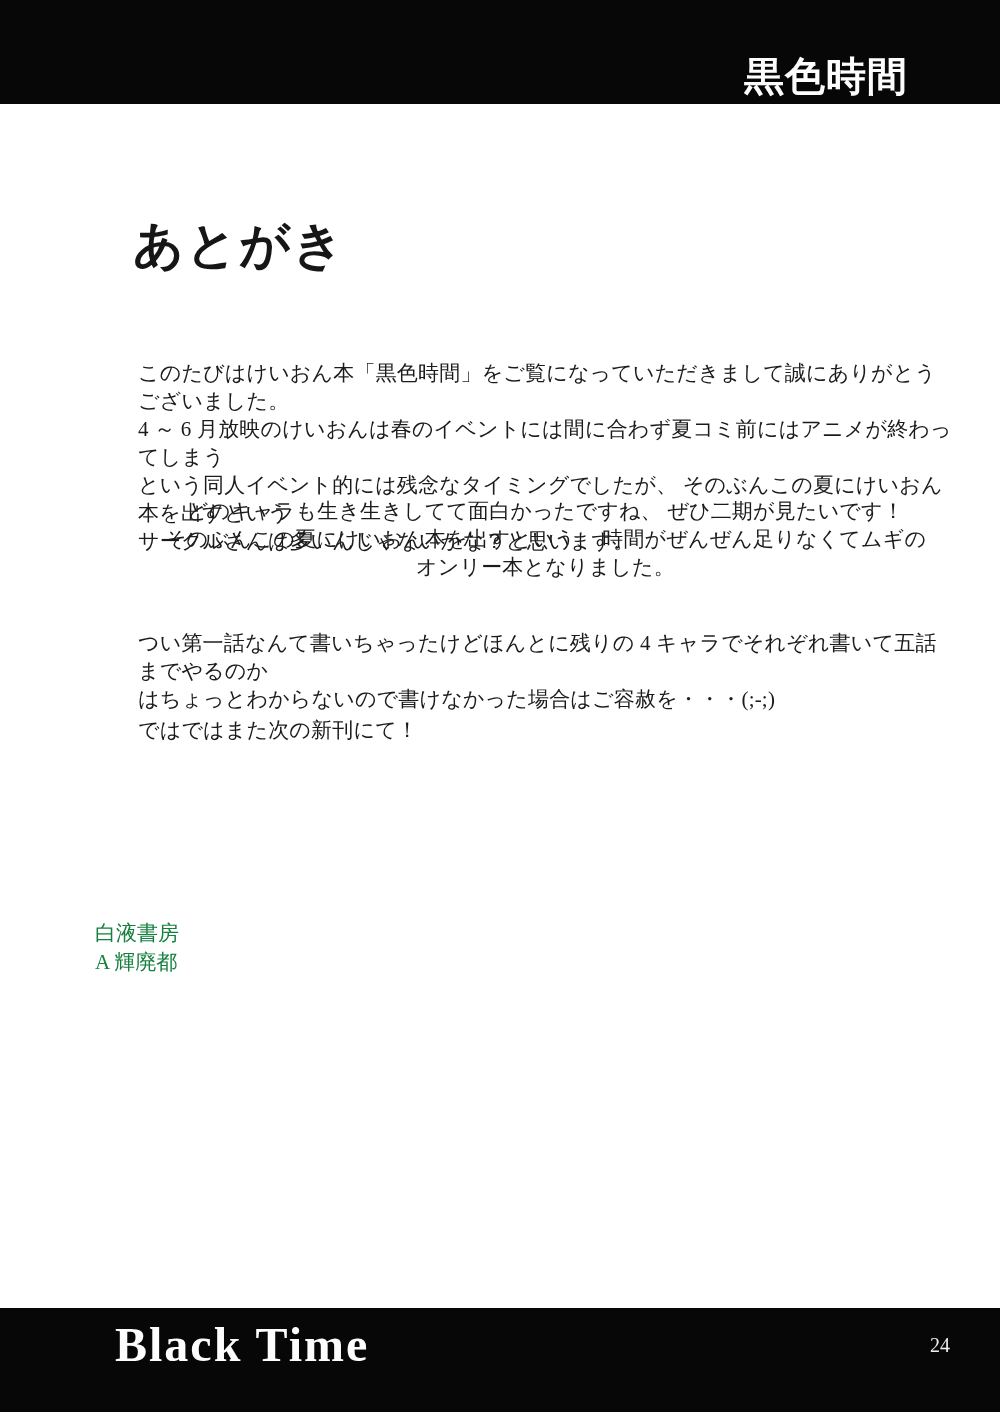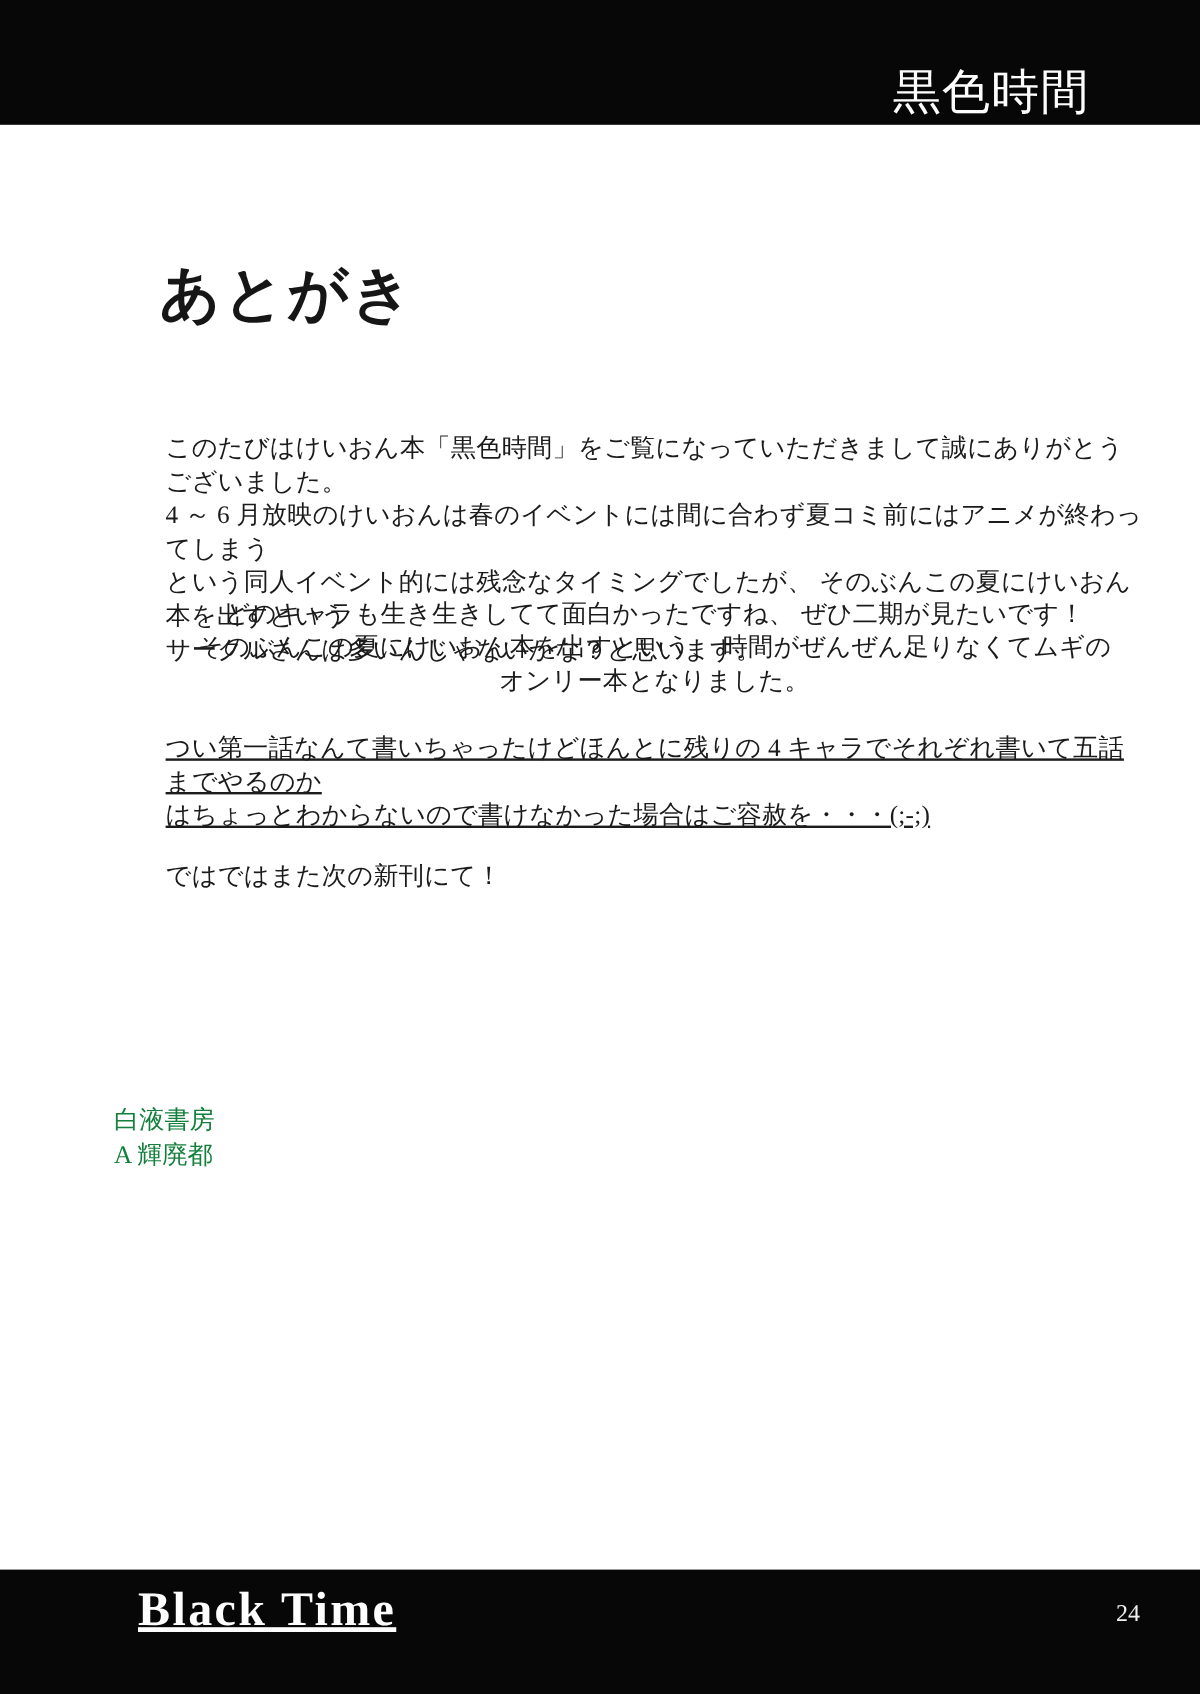--- a/index.html
+++ b/index.html
@@ -13,53 +13,53 @@
   }
   .page { position: absolute; inset: 0; }
 
   
   .header-bar {
     position: absolute; top: 0; left: 0; width: 1000px; height: 104px;
     background: #070707;
   }
   .header-title {
     position: absolute; right: 92px; bottom: 7px;
-    color: #fdfdfd; font-size: 40px; font-weight: normal;
+    color: #fdfdfd; font-size: 40px; font-weight: bold;
     letter-spacing: 1px; line-height: 1; margin-top: 20px;
   }
 
   
   .heading {
     position: absolute; left: 133px; top: 220px;
     font-size: 50px; font-weight: bold; line-height: 1;
     color: #161616; letter-spacing: 2px; text-align: right;
   }
 
   
   .para {
     position: absolute; left: 95px; width: 815px;
     font-size: 21px; line-height: 28px;
     color: #1b1b1b; letter-spacing: 0.2px; margin-left: 43px;
   }
   .para-1 { top: 359px; }
   .para-2 { top: 497px; text-align: center; }
-  .para-3 { top: 609px; text-decoration: underline; }
+  .para-3 { top: 629px; }
   .para-4 { top: 716px; }
   .credits { position: absolute; left: 95px; top: 919px;
     font-size: 21px; line-height: 29px; color: #15803d; }
 
   
   .footer-bar {
     position: absolute; left: 0; top: 1308px; width: 1000px; height: 104px;
     background: #070707;
   }
   .footer-brand {
     position: absolute; left: 115px; top: 13px;
-    color: #fdfdfd; font-size: 40px; font-weight: bold;
-    line-height: 1; letter-spacing: 2px; text-decoration: underline;
+    color: #fdfdfd; font-size: 48px; font-weight: bold;
+    line-height: 1; letter-spacing: 2px;
   }
   .footer-page-number {
     position: absolute; right: 50px; top: 27px;
     color: #efefef; font-size: 20px; line-height: 1;
   }
 </style>
 </head>
 <body>
 
 <div class="page">

